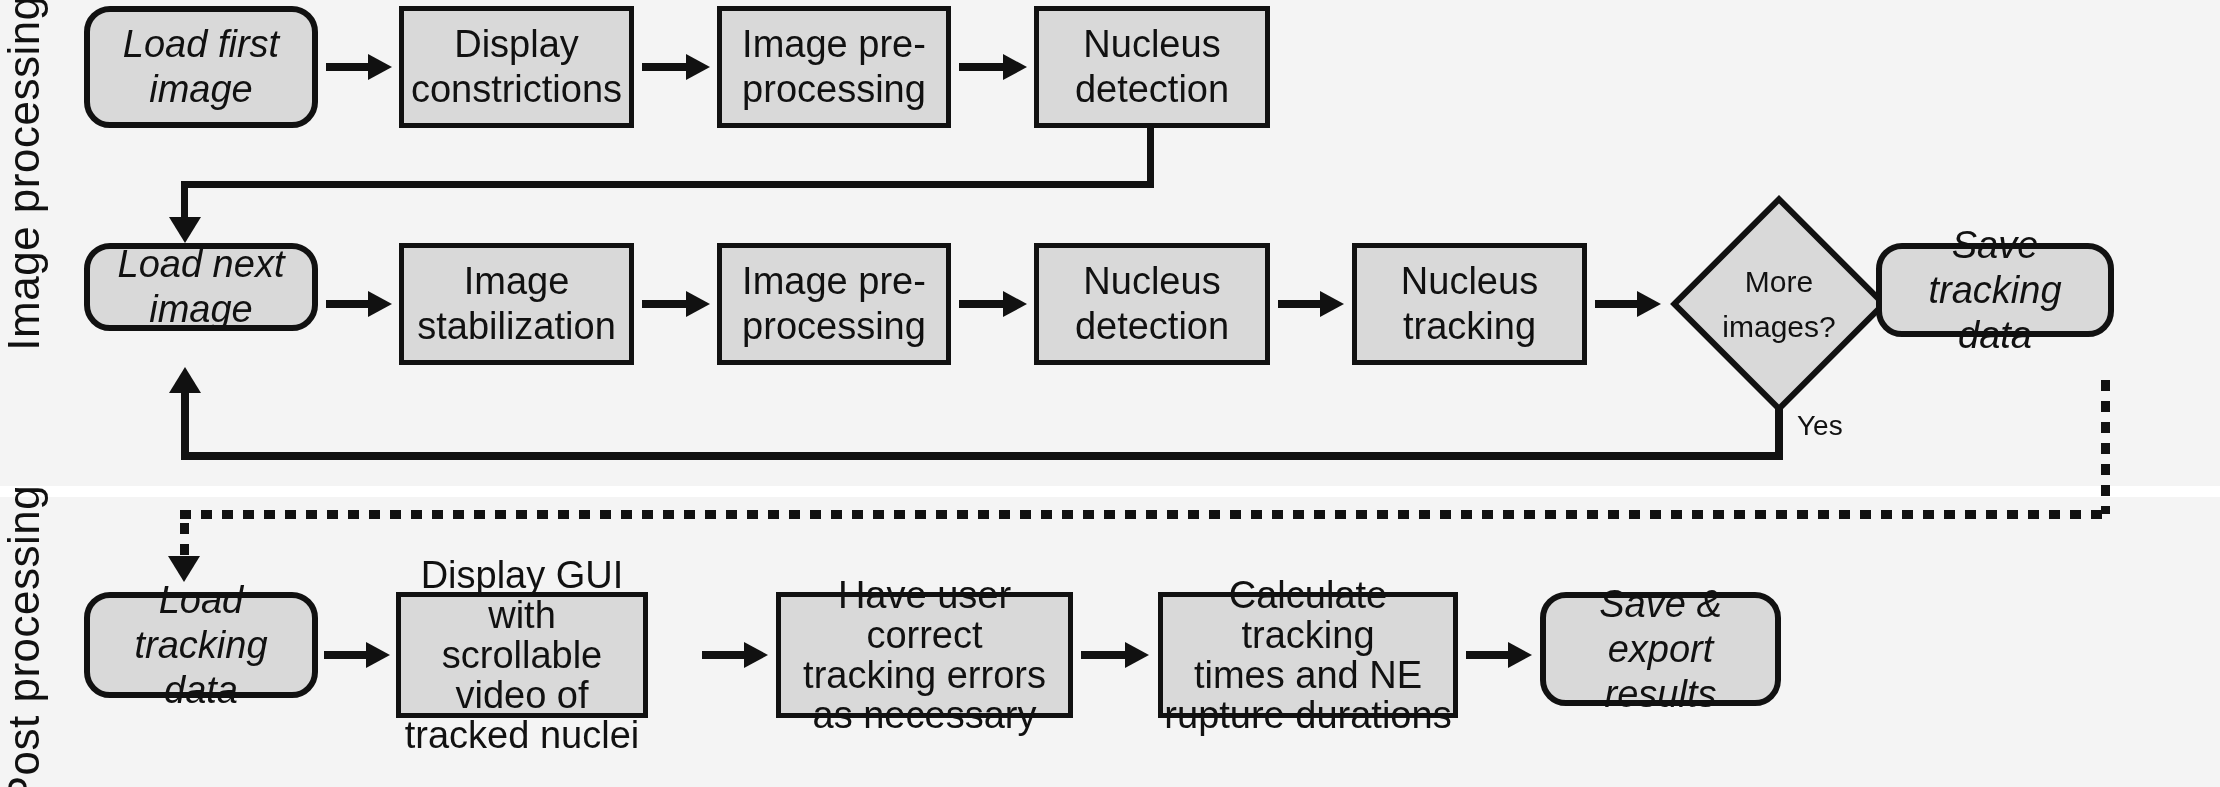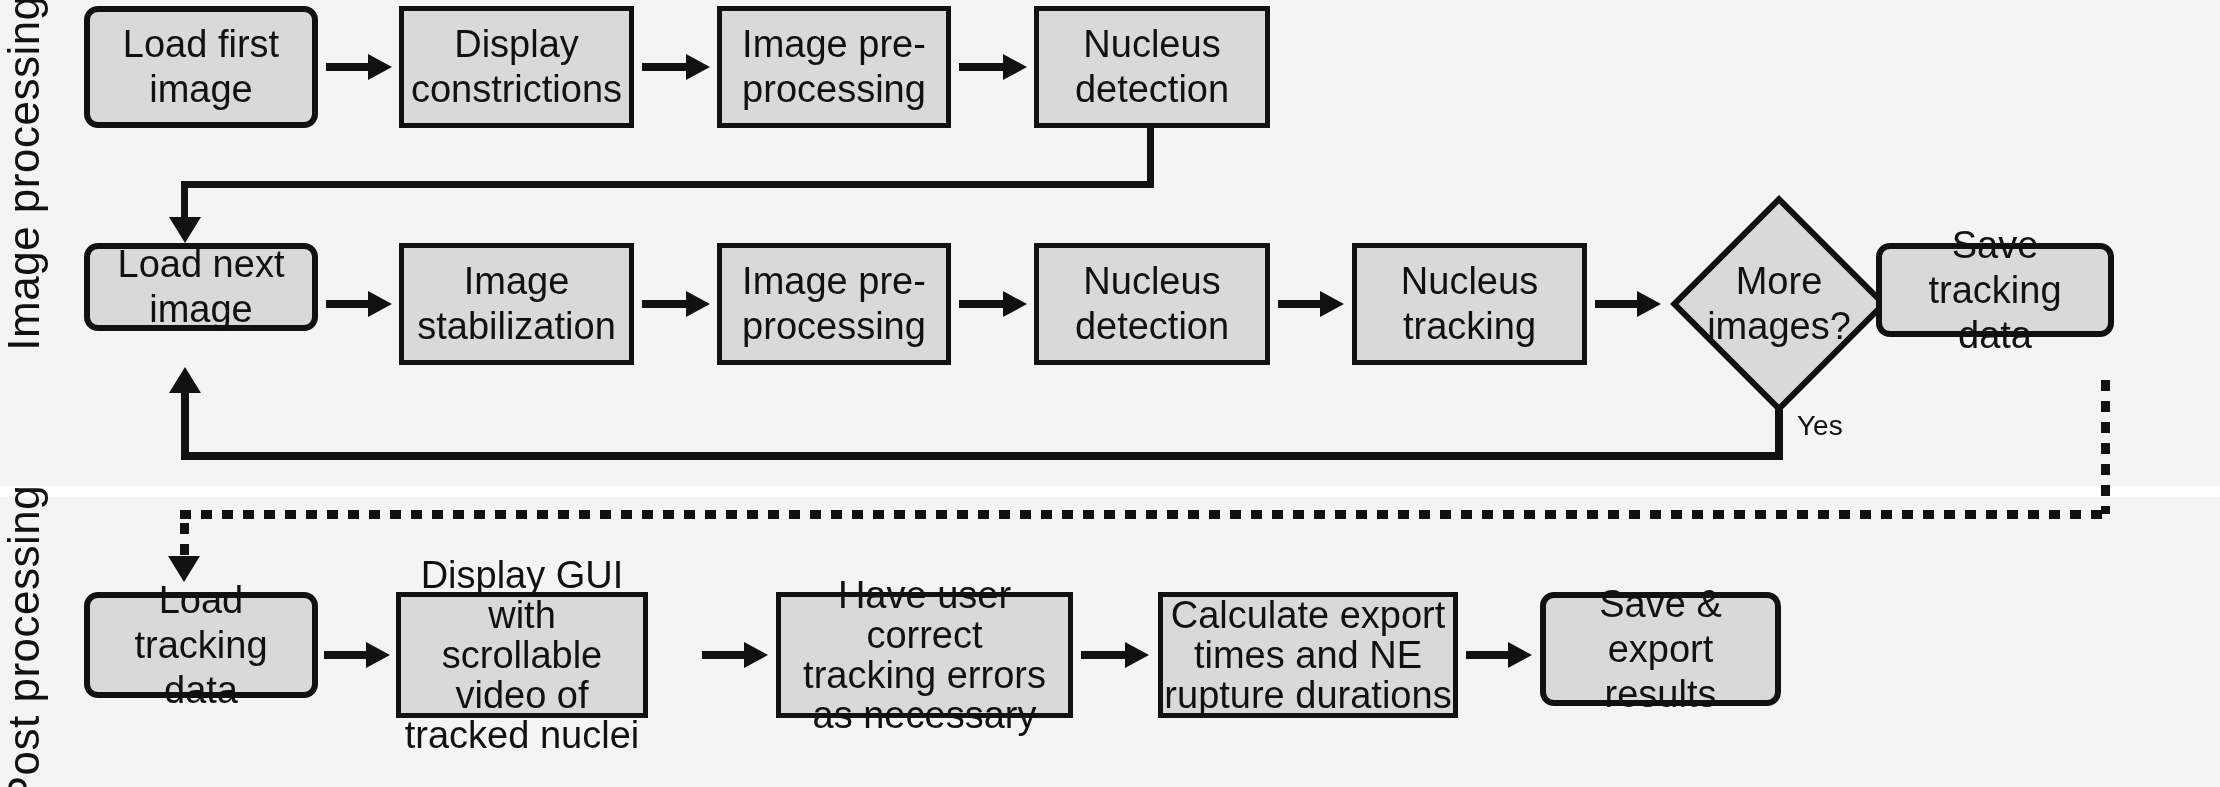--- a/index.html
+++ b/index.html
@@ -36,36 +36,36 @@
   .node{
     position:absolute;
     background:var(--node-fill);
     border:5px solid var(--stroke);
     display:flex;align-items:center;justify-content:center;
     text-align:center;
     font-size:38px;line-height:45px;
     box-sizing:border-box;
   }
   .node span{white-space:pre-line;}
-  .node.rounded{border-radius:14px;border-width:6px;}
+  .node.rounded{border-radius:26px;border-width:6px;font-style:italic;}
   .node.tight{line-height:40px;}
   
   .diamond-shape{
     position:absolute;
     width:154px;height:154px;
     background:var(--node-fill);
     border:6px solid var(--stroke);
     transform:rotate(45deg);
     box-sizing:border-box;
   }
   .diamond-label{
     position:absolute;
     transform:translate(-50%,-50%);
     text-align:center;
-    font-size:38px;line-height:45px;
+    font-size:30px;line-height:45px;
     white-space:pre-line;
   }
   
   .arrow{position:absolute;height:26px;}
   .arrow .shaft{
     position:absolute;left:0;right:22px;top:9px;height:8px;
     background:var(--stroke);
   }
   .arrow .head{
     position:absolute;right:0;top:0;width:0;height:0;
@@ -233,21 +233,21 @@
   <div class="node tight" style="left:776px;top:592px;width:297px;height:126px">
     <span>Have user correct
 tracking errors
 as necessary</span>
   </div>
   <div class="arrow" style="left:1081px;top:642px;width:68px">
     <div class="shaft"></div>
       <div class="head"></div>
   </div>
   <div class="node tight" style="left:1158px;top:592px;width:300px;height:126px">
-    <span>Calculate export
+    <span>Calculate tracking
 times and NE
 rupture durations</span>
   </div>
   <div class="arrow" style="left:1466px;top:642px;width:66px">
     <div class="shaft"></div>
       <div class="head"></div>
   </div>
   <div class="node rounded" style="left:1540px;top:592px;width:241px;height:114px">
     <span>Save &amp; export
 results</span>

